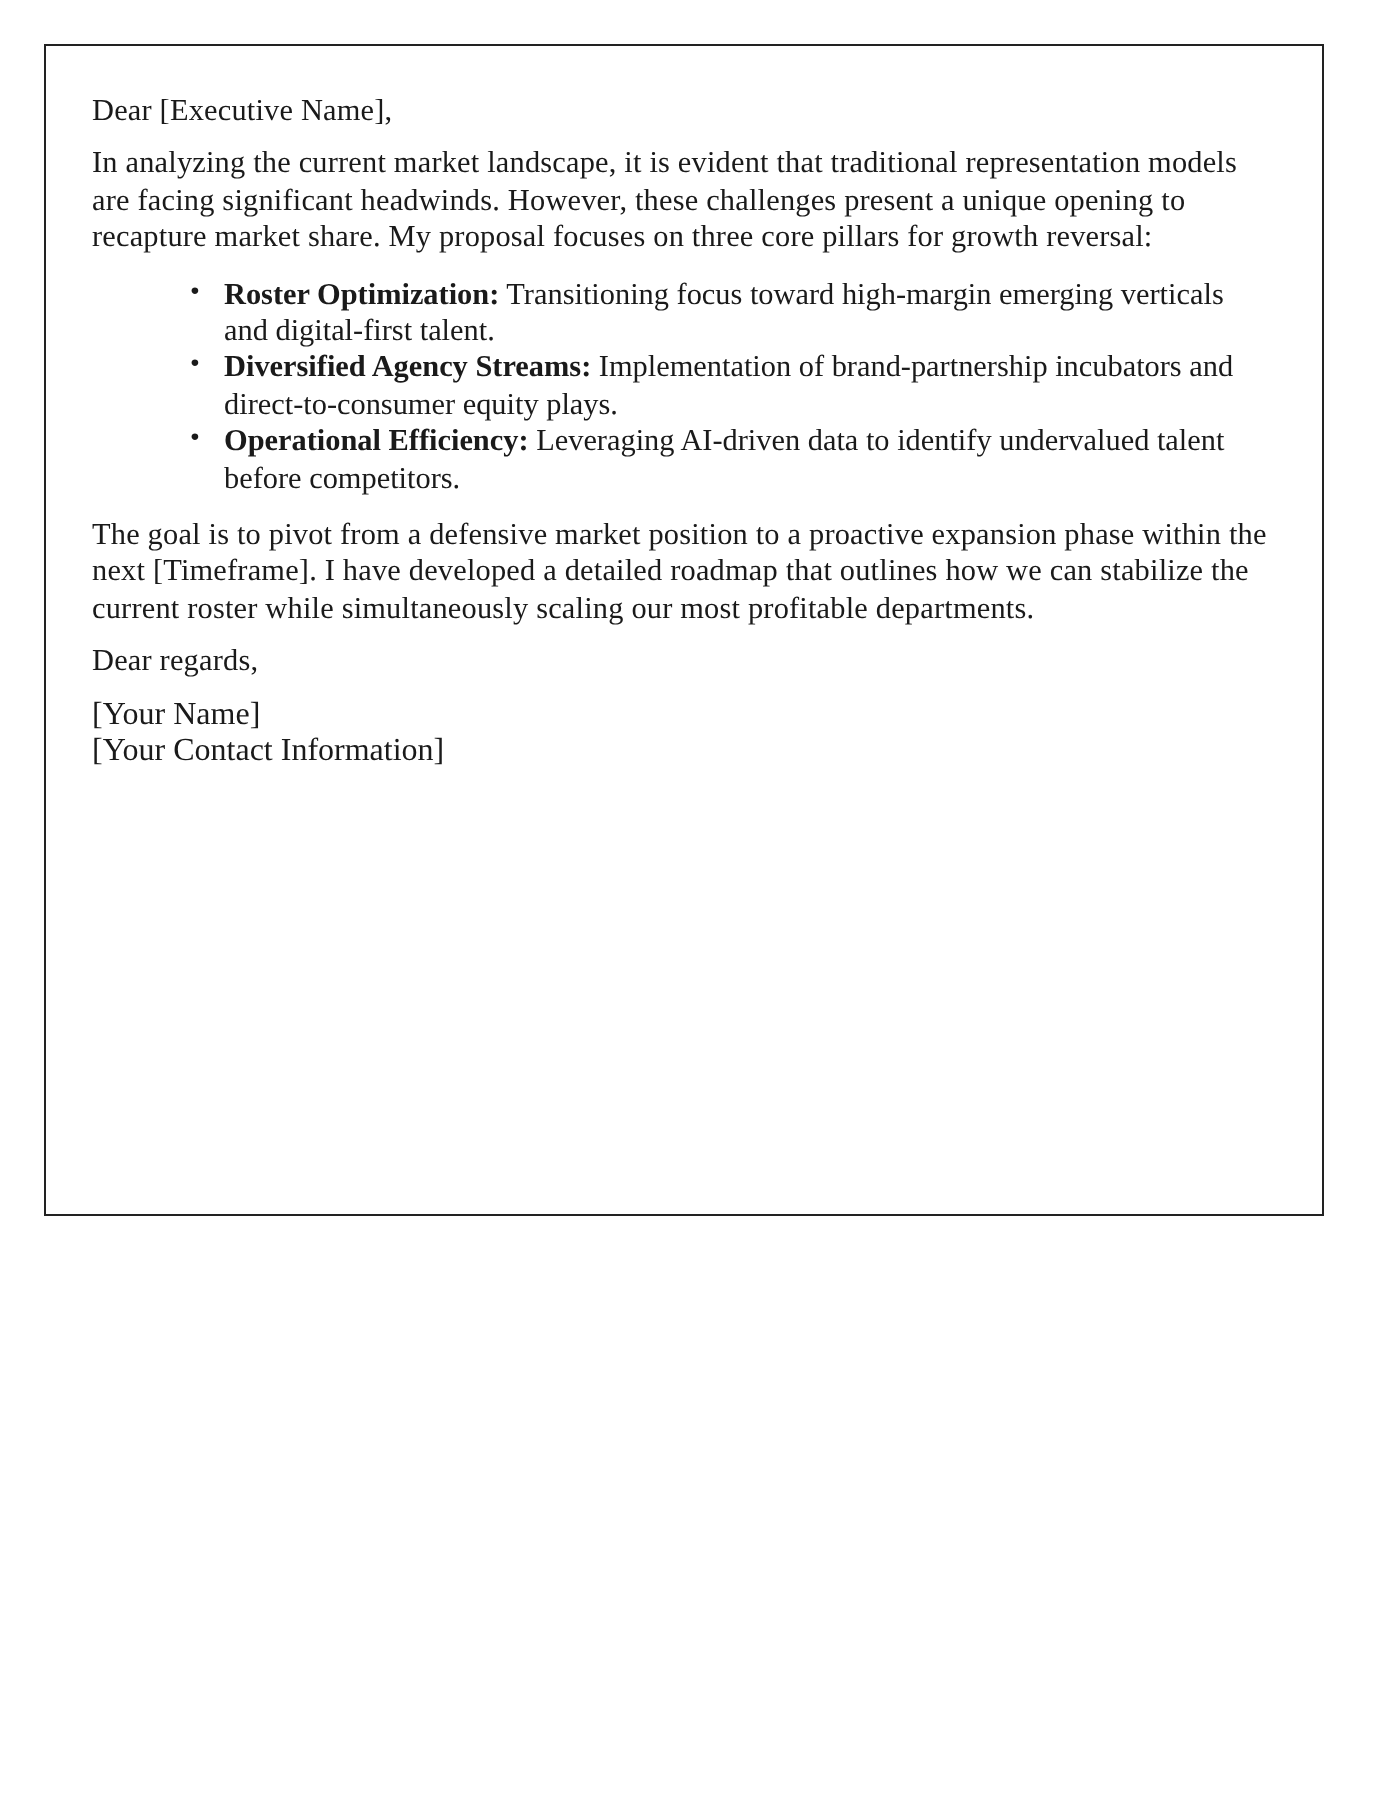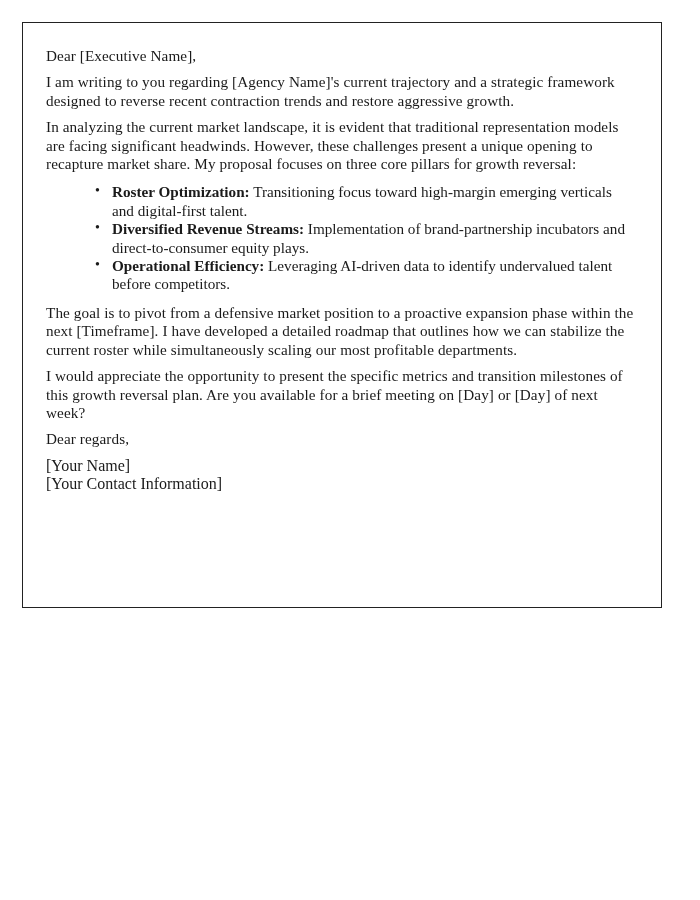--- a/index.html
+++ b/index.html
@@ -71,39 +71,37 @@
   }
 </style>
 </head>
 <body>
 
 <div class="page-sheet">
   <div class="letter-body">
 
     <p class="para">Dear [Executive Name],</p>
 
-    <p class="para">I am writing to you regarding [Agency Name]'s current trajectory and a strategic framework designed to reverse recent contraction trends and restore aggressive growth.</p>
 
     <p class="para">In analyzing the current market landscape, it is evident that traditional representation models are facing significant headwinds. However, these challenges present a unique opening to recapture market share. My proposal focuses on three core pillars for growth reversal:</p>
 
     <ul class="bullet-list">
       <li class="bullet-item">
         <span class="bullet-label">Roster Optimization:</span><span> Transitioning focus toward high-margin emerging verticals and digital-first talent.</span>
       </li>
       <li class="bullet-item">
-        <span class="bullet-label">Diversified Revenue Streams:</span><span> Implementation of brand-partnership incubators and direct-to-consumer equity plays.</span>
+        <span class="bullet-label">Diversified Agency Streams:</span><span> Implementation of brand-partnership incubators and direct-to-consumer equity plays.</span>
       </li>
       <li class="bullet-item">
         <span class="bullet-label">Operational Efficiency:</span><span> Leveraging AI-driven data to identify undervalued talent before competitors.</span>
       </li>
     </ul>
 
     <p class="para">The goal is to pivot from a defensive market position to a proactive expansion phase within the next [Timeframe]. I have developed a detailed roadmap that outlines how we can stabilize the current roster while simultaneously scaling our most profitable departments.</p>
 
-    <p class="para">I would appreciate the opportunity to present the specific metrics and transition milestones of this growth reversal plan. Are you available for a brief meeting on [Day] or [Day] of next week?</p>
 
     <p class="para">Dear regards,</p>
 
     <div class="signature-block">
       <p class="sig-line">[Your Name]</p>
       <p class="sig-line">[Your Contact Information]</p>
     </div>
 
   </div>
 </div>

